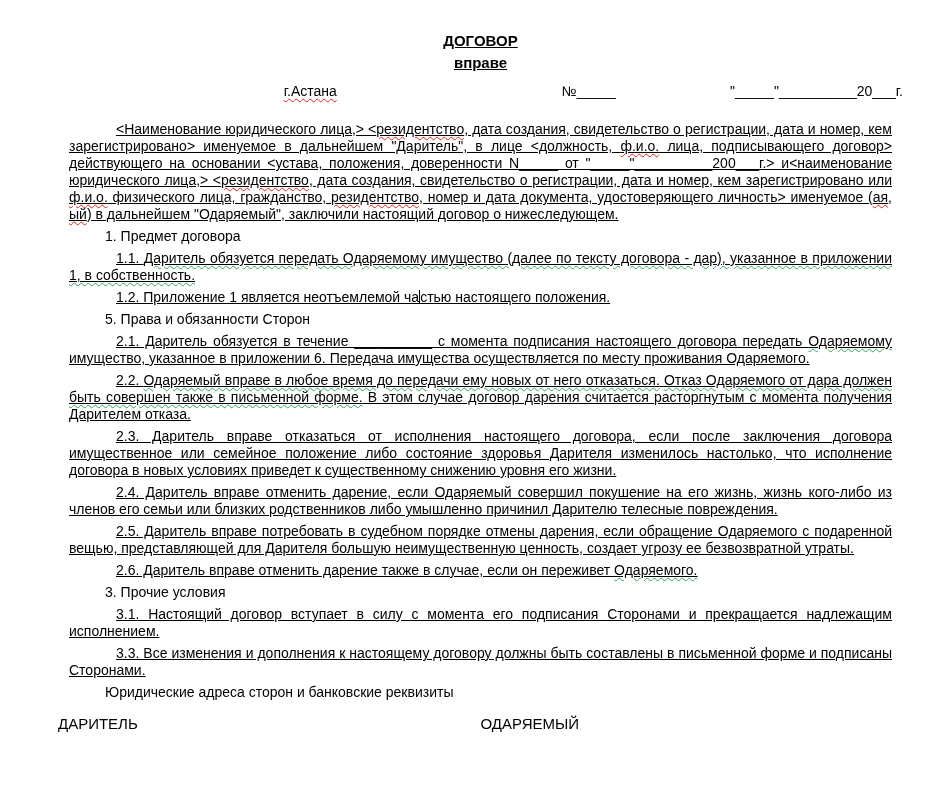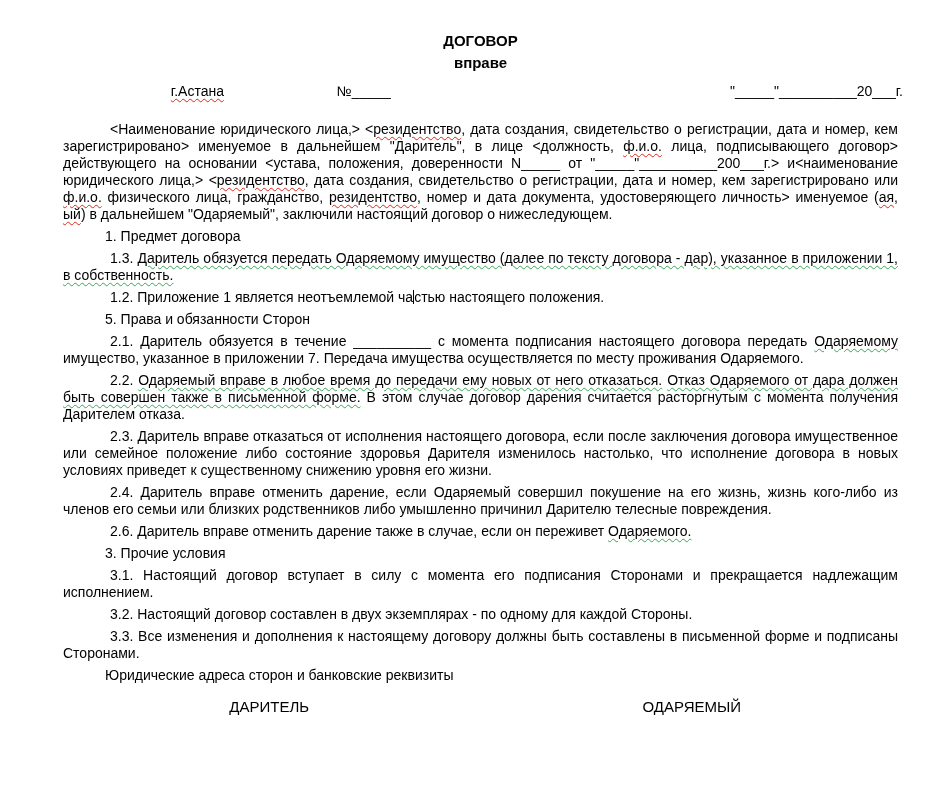--- a/index.html
+++ b/index.html
@@ -8,45 +8,45 @@
     background:var(--page-bg,#ffffff);
     font-family:"Liberation Sans","DejaVu Sans",sans-serif;
     color:var(--text,#000000);
   }
   .doc{
     position:absolute;inset:0;
     padding:30px 48px 0 58px;
     box-sizing:border-box;
     font-size:14px;line-height:17px;
   }
-  .title{text-align:center;font-weight:700;font-size:15px;line-height:22px;}
+  .title{text-align:center;font-weight:700;font-size:15px;line-height:22px;text-decoration:underline;}
   .hdr{display:flex;margin-top:9px;font-size:14px;}
-  .hdr .cell-city{width:33%;text-align:center;}
-  .hdr .cell-num{width:33%;text-align:left;}
+  .hdr .cell-city{width:33%;text-align:right;}
+  .hdr .cell-num{width:33%;text-align:right;}
   .hdr .cell-date{width:34%;text-align:right;}
-  .para{margin:0 5px 5px;text-align:justify;text-indent:47px;}
+  .para{margin:0 11px 5px;text-align:justify;text-indent:47px;text-decoration:underline;}
   .preamble{margin-top:21px;}
   .h{font-weight:400;margin:3px 0 5px;text-indent:47px;}
   .sp-spell{
     text-decoration-line:underline;text-decoration-style:wavy;
     text-decoration-color:var(--spell-red,#e0261c);
     text-decoration-thickness:1px;text-underline-offset:2px;
   }
   .sp-grammar{
     text-decoration-line:underline;text-decoration-style:wavy;
     text-decoration-color:var(--grammar-green,#3aa655);
     text-decoration-thickness:1px;text-underline-offset:2px;
   }
   .caret{
     display:inline-block;width:1px;height:14px;
     background:var(--text,#000000);
     vertical-align:-2px;
   }
   .sig{display:flex;margin-top:14px;font-size:15px;}
-  .sig>div{flex:1;text-align:center;}
+  .sig>div{flex:1;text-align:left;}
 </style>
 </head>
 <body style="--page-bg: #ffffff; --text: #000000; --spell-red: #e0261c; --grammar-green: #3aa655;">
 
 <div class="doc">
 
   <div class="title">
     <div>ДОГОВОР</div>
     <div>вправе</div>
   </div>
@@ -60,42 +60,42 @@
     </div>
     <div class="cell-date">
       <span>"_____"__________20___г.</span>
     </div>
   </div>
 
   <p class="para preamble"><span>&lt;Наименование юридического лица,&gt; &lt;</span><span class="sp-spell">резидентство</span><span>, дата создания, свидетельство о регистрации, дата и номер, кем зарегистрировано&gt; именуемое в дальнейшем "Даритель", в лице &lt;должность, </span><span class="sp-spell">ф.и.о.</span><span> лица, подписывающего договор&gt; действующего на основании &lt;устава, положения, доверенности N_____ от "_____"__________200___г.&gt; и&lt;наименование юридического лица,&gt; &lt;</span><span class="sp-spell">резидентство</span><span>, дата создания, свидетельство о регистрации, дата и номер, кем зарегистрировано или </span><span class="sp-spell">ф.и.о.</span><span> физического лица, гражданство, </span><span class="sp-spell">резидентство</span><span>, номер и дата документа, удостоверяющего личность&gt; именуемое (</span><span class="sp-spell">ая</span><span>, </span><span class="sp-spell">ый</span><span>) в дальнейшем "Одаряемый", заключили настоящий договор о нижеследующем.</span></p>
 
   <div class="h">1. Предмет договора</div>
 
-  <p class="para"><span>1.3. </span><span class="sp-grammar">Даритель обязуется передать Одаряемому имущество (далее по тексту договора - дар), указанное в приложении 1, в собственность.</span></p>
+  <p class="para"><span>1.1. </span><span class="sp-grammar">Даритель обязуется передать Одаряемому имущество (далее по тексту договора - дар), указанное в приложении 1, в собственность.</span></p>
 
   <p class="para"><span>1.2. Приложение 1 является неотъемлемой ча</span><span class="caret"></span><span>стью настоящего положения.</span></p>
 
   <div class="h">5. Права и обязанности Сторон</div>
 
-  <p class="para"><span>2.1. Даритель обязуется в течение __________ с момента подписания настоящего договора передать </span><span class="sp-grammar">Одаряемому</span><span> имущество, указанное в приложении 7. Передача имущества осуществляется по месту проживания Одаряемого.</span></p>
+  <p class="para"><span>2.1. Даритель обязуется в течение __________ с момента подписания настоящего договора передать </span><span class="sp-grammar">Одаряемому</span><span> имущество, указанное в приложении 6. Передача имущества осуществляется по месту проживания Одаряемого.</span></p>
 
   <p class="para"><span>2.2. </span><span class="sp-grammar">Одаряемый вправе в любое время до передачи ему новых от него отказаться.</span><span> </span><span class="sp-grammar">Отказ Одаряемого от дара должен быть совершен также в письменной форме.</span><span> В этом случае договор дарения считается расторгнутым с момента получения Дарителем отказа.</span></p>
 
   <p class="para"><span>2.3. Даритель вправе отказаться от исполнения настоящего договора, если после заключения договора имущественное или семейное положение либо состояние здоровья Дарителя изменилось настолько, что исполнение договора в новых условиях приведет к существенному снижению уровня его жизни.</span></p>
 
   <p class="para"><span>2.4. Даритель вправе отменить дарение, если Одаряемый совершил покушение на его жизнь, жизнь кого-либо из членов его семьи или близких родственников либо умышленно причинил Дарителю телесные повреждения.</span></p>
 
+  <p class="para"><span>2.5. Даритель вправе потребовать в судебном порядке отмены дарения, если обращение Одаряемого с подаренной вещью, представляющей для Дарителя большую неимущественную ценность, создает угрозу ее безвозвратной утраты.</span></p>
 
   <p class="para"><span>2.6. Даритель вправе отменить дарение также в случае, если он переживет </span><span class="sp-grammar">Одаряемого.</span></p>
 
   <div class="h">3. Прочие условия</div>
 
   <p class="para"><span>3.1. Настоящий договор вступает в силу с момента его подписания Сторонами и прекращается надлежащим исполнением.</span></p>
 
-  <p class="para"><span>3.2. Настоящий договор составлен в двух экземплярах - по одному для каждой Стороны.</span></p>
 
   <p class="para"><span>3.3. Все изменения и дополнения к настоящему договору должны быть составлены в письменной форме и подписаны Сторонами.</span></p>
 
   <div class="h">Юридические адреса сторон и банковские реквизиты</div>
 
   <div class="sig">
     <div>ДАРИТЕЛЬ</div>
     <div>ОДАРЯЕМЫЙ</div>
   </div>
 

